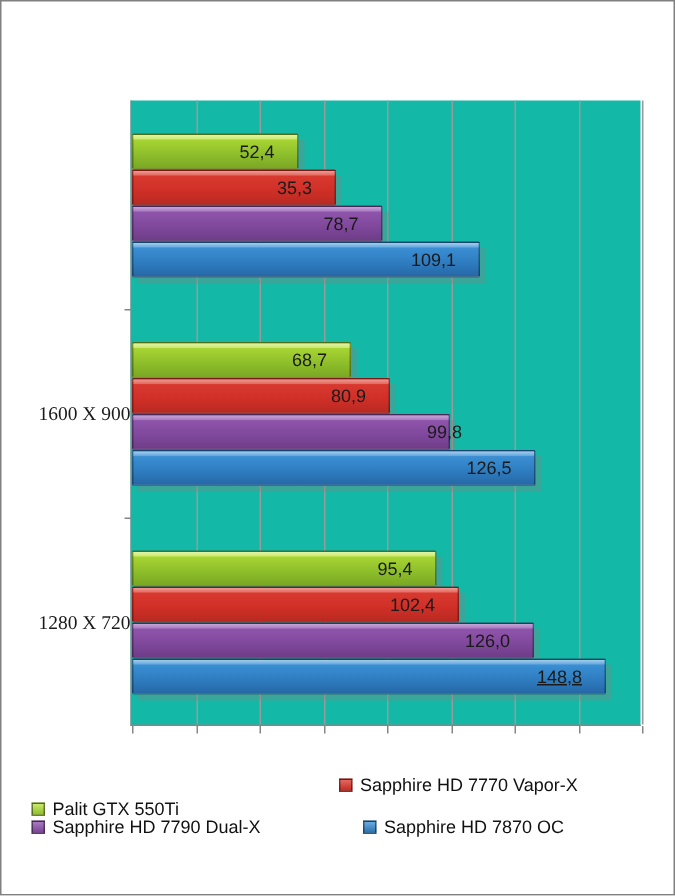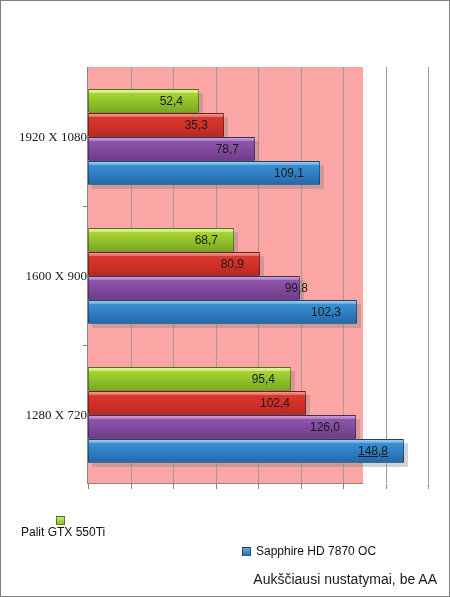--- a/index.html
+++ b/index.html
@@ -32,26 +32,26 @@
     font-weight: bold;
     color: #111111;
     letter-spacing: 0.2px;
   }
 
   
   #plot-area {
     position: absolute;
     left: 86px;
     top: 66px;
-    width: 276px;
+    width: 340px;
     height: 417px;
     box-sizing: border-box;
     border-left: 1px solid #868686;
     border-bottom: 1px solid #868686;
-    background: #fca5a5;
+    background: #14b8a6;
   }
   .gridline {
     position: absolute;
     top: 0;
     bottom: 0;
     width: 1px;
     background: #9a9a9a;
   }
   .axis-tick {
     position: absolute;
@@ -243,21 +243,21 @@
         <div class="bar-value" style="top: 190px; left: 0px; width: 156px;">80,9</div>
         <div class="bar-shadow" style="left: 4px; top: 213px; width: 212px; height: 24px;"></div>
         <div class="bar bar-purple" style="top: 209px; width: 212px; height: 24px;">
           <div class="cap"></div>
         </div>
         <div class="bar-value" style="top: 214px; left: 0px; width: 196px; padding-left: 24px;">99,8</div>
         <div class="bar-shadow" style="left: 4px; top: 237px; width: 269px; height: 24px;"></div>
         <div class="bar bar-blue" style="top: 233px; width: 269px; height: 24px;">
           <div class="cap"></div>
         </div>
-        <div class="bar-value" style="top: 238px; left: 0px; width: 253px;">102,3</div>
+        <div class="bar-value" style="top: 238px; left: 0px; width: 253px;">126,5</div>
         <div class="bar-shadow" style="left: 4px; top: 304px; width: 203px; height: 24px;"></div>
         <div class="bar bar-green" style="top: 300px; width: 203px; height: 24px;">
           <div class="cap"></div>
         </div>
         <div class="bar-value" style="top: 305px; left: 0px; width: 187px;">95,4</div>
         <div class="bar-shadow" style="left: 4px; top: 328px; width: 218px; height: 24px;"></div>
         <div class="bar bar-red" style="top: 324px; width: 218px; height: 24px;">
           <div class="cap"></div>
         </div>
         <div class="bar-value" style="top: 329px; left: 0px; width: 202px;">102,4</div>
@@ -281,32 +281,38 @@
         <div class="axis-tick" style="left: 213px;"></div>
         <div class="axis-tick" style="left: 255px;"></div>
         <div class="axis-tick" style="left: 298px;"></div>
         <div class="axis-tick" style="left: 340px;"></div>
       </div>
   <div class="axis-tick-left" style="top: 139px;"></div>
       <div class="axis-tick-left" style="top: 278px;"></div>
     </div>
 
   <div id="category-labels">
-      <div class="cat-label" style="top: 62px;">1920 X 1080</div>
       <div class="cat-label" style="top: 201px;">1600 X 900</div>
       <div class="cat-label" style="top: 340px;">1280 X 720</div>
     </div>
 
 
   <div id="legend">
-      <div class="legend-item" style="left: 0px; top: 0px; flex-direction: column;">
+      <div class="legend-item" style="left: 0px; top: 16px;">
         <span class="legend-swatch sw-green"></span>
         <span class="legend-label">Palit GTX 550Ti</span>
+      </div>
+      <div class="legend-item" style="left: 205px; top: 0px;">
+        <span class="legend-swatch sw-red"></span>
+        <span class="legend-label">Sapphire HD 7770 Vapor-X</span>
+      </div>
+      <div class="legend-item" style="left: 0px; top: 28px;">
+        <span class="legend-swatch sw-purple"></span>
+        <span class="legend-label">Sapphire HD 7790 Dual-X</span>
       </div>
       <div class="legend-item" style="left: 205px; top: 28px; padding-left: 16px;">
         <span class="legend-swatch sw-blue"></span>
         <span class="legend-label">Sapphire HD 7870 OC</span>
       </div>
     </div>
 
-  <div id="footnote">Aukščiausi nustatymai, be AA</div>
 
 </div>
 
 </body></html>

